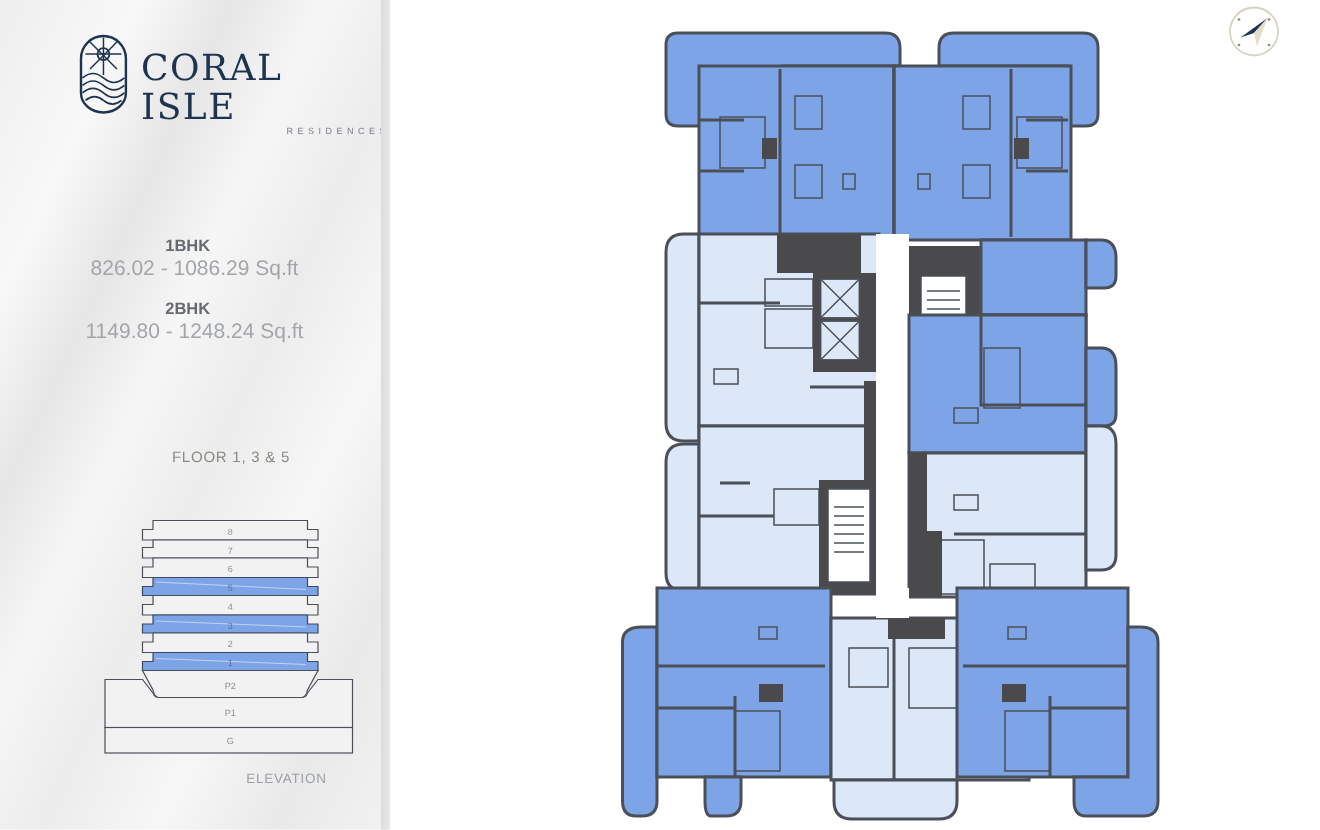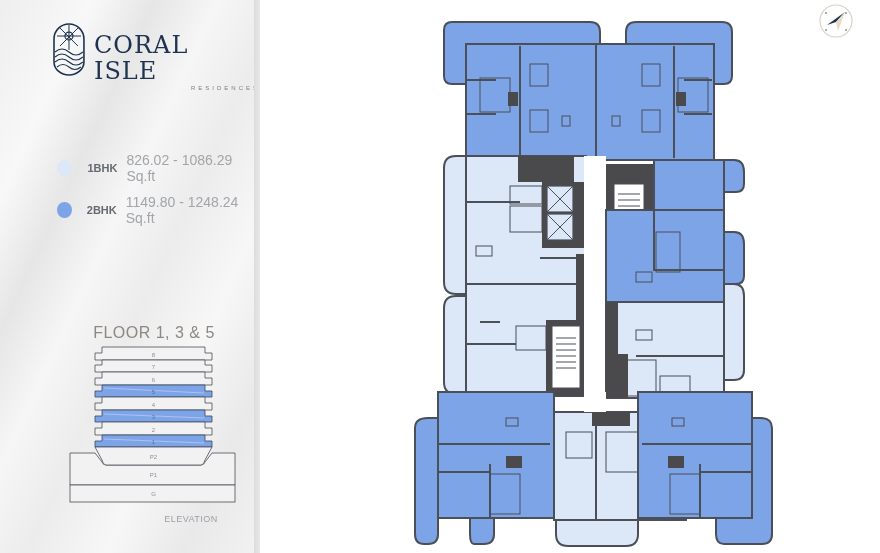--- a/index.html
+++ b/index.html
@@ -5,25 +5,25 @@
   html, body { margin:0; padding:0; }
   body { width:880px; height:553px; position:relative; overflow:hidden; background:#ffffff; font-family:"Liberation Sans", sans-serif; }
   .left-panel { position:absolute; left:0; top:0; width:260px; height:553px;
     background: linear-gradient(115deg, #eeeeee 0%, #f8f8f8 18%, #e6e6e6 30%, #f6f6f6 42%, #ececec 55%, #f7f7f7 70%, #e9e9e9 85%, #f2f2f2 100%); }
   .left-panel::after { content:""; position:absolute; right:0; top:0; width:6px; height:100%; background:linear-gradient(90deg,#dcdcdc,#e8e8e8); }
   .logo { position:absolute; left:52px; top:22px; display:flex; align-items:flex-start; }
   .brand-text { margin-left:8px; margin-top:10px; }
   .brand-name { font-family:"DejaVu Serif", serif; font-size:24px; letter-spacing:1px; color:#1e3350; line-height:26px; }
   .brand-sub { font-size:6px; letter-spacing:3px; color:#7a7f88; text-align:right; margin-top:1px; }
   .legend { position:absolute; left:57px; top:158px; }
-  .legend-row { display:flex; align-items:center; height:20px; margin-bottom:22px; }
+  .legend-row { display:flex; align-items:center; height:20px; margin-bottom:22px;flex-direction:column; }
   .legend-dot { width:16px; height:16px; border-radius:50%; margin-right:15px; }
   .legend-label { font-size:11px; font-weight:bold; color:#666a70; margin-right:9px; }
   .legend-range { font-size:14px; color:#a2a5aa; }
-  .floor-title { position:absolute; left:0; width:308px; top:300px; text-align:center; font-size:16px; color:#8d8882; letter-spacing:0.5px;margin-top:24px; }
+  .floor-title { position:absolute; left:0; width:308px; top:300px; text-align:center; font-size:10px; color:#8d8882; letter-spacing:0.5px; }
   .elevation { position:absolute; left:68px; top:344px; }
   .elev-caption { position:absolute; left:0; width:308px; top:514px; text-align:center; font-size:9px; color:#9ba0a6; letter-spacing:0.5px;margin-left:37px; }
   .compass { position:absolute; left:818px; top:3px; width:36px; height:36px; }
   .plan { position:absolute; left:410px; top:14px; }
 </style>
 </head>
 <body>
 
 <div class="left-panel">
   <div class="logo">

